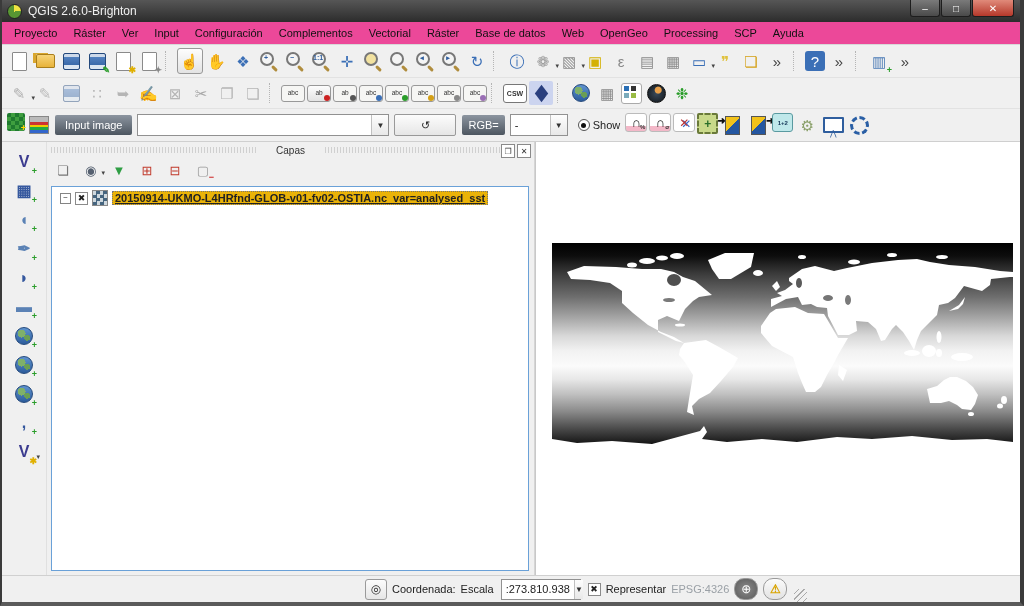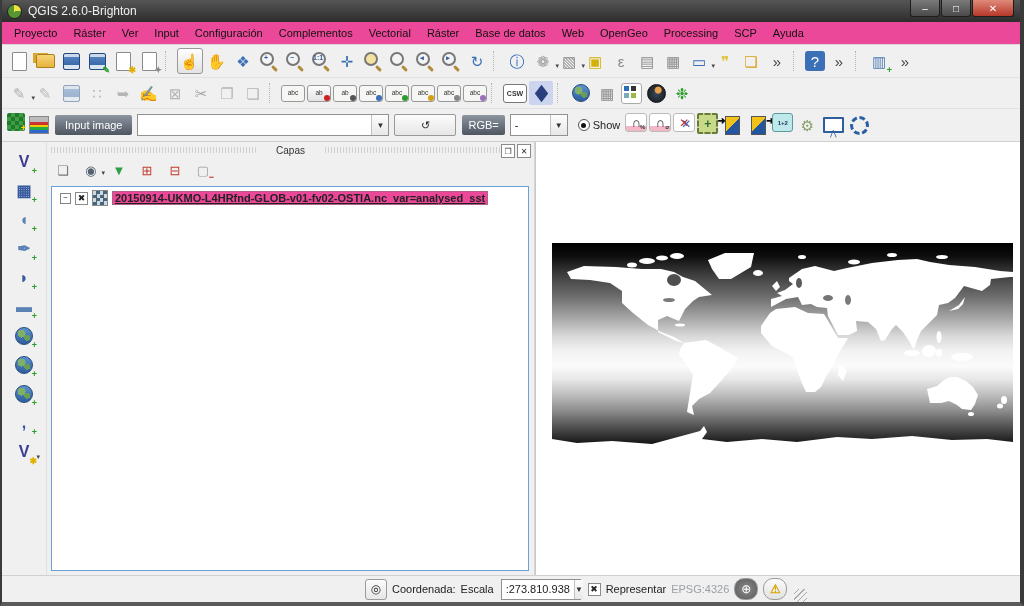--- a/index.html
+++ b/index.html
@@ -96,21 +96,21 @@
   .panel-btns{position:absolute;right:3px;top:2px;display:flex;gap:2px;}
   .pbtn{width:12px;height:12px;border:1px solid #8a8a8a;background:#fff;font-size:8px;display:flex;align-items:center;justify-content:center;color:#333;}
   .panel-toolbar{height:24px;display:flex;align-items:center;padding-left:6px;gap:8px;}
   .panel-toolbar .tbi{width:20px;height:20px;margin:0;}
   .panel-toolbar .tbi .g{font-size:13px;}
   .tree{position:absolute;left:4px;right:5px;top:44px;bottom:4px;background:#fff;border:1px solid #6aa1d8;overflow:hidden;padding:3px 2px;}
   .layer-row{display:flex;align-items:center;gap:4px;height:16px;}
   .expander{width:9px;height:9px;border:1px solid #848484;background:#fff;font-size:8px;line-height:7px;text-align:center;color:#333;margin-left:6px;}
   .checkbox{width:11px;height:11px;border:1px solid #8a8a8a;background:#fff;font-size:9px;line-height:10px;text-align:center;color:#222;}
   .thumb{width:14px;height:14px;border:1px solid #888;background:repeating-conic-gradient(#46657f 0% 25%,#cfd8de 0% 50%) 0 0/7px 7px;}
-  .layer-name{font-weight:bold;text-decoration:underline;border:1px dotted #777;padding:0 2px;background:#ec4899;white-space:nowrap;}
+  .layer-name{font-weight:bold;text-decoration:underline;border:1px dotted #777;padding:0 2px;background:#eab308;white-space:nowrap;}
   .tree-children{margin-left:52px;border-left:1px dotted #aaa;}
   .value-row{display:flex;align-items:center;gap:6px;height:14px;position:relative;padding-left:14px;}
   .value-row::before{content:"";position:absolute;left:0;top:7px;width:12px;border-top:1px dotted #aaa;}
   .swatch{width:11px;height:11px;border:1px solid #777;}
   
   .map-canvas{flex:1;background:#fff;position:relative;border-left:1px solid #c8c8c8;}
   .map-canvas svg{position:absolute;left:16px;top:101px;}
   
   .statusbar{height:26px;flex:0 0 auto;background:#f0f0f0;border-top:1px solid #d0d0d0;display:flex;align-items:center;padding:0 6px;gap:5px;}
   .sb-spacer{flex:0 0 352px;}

